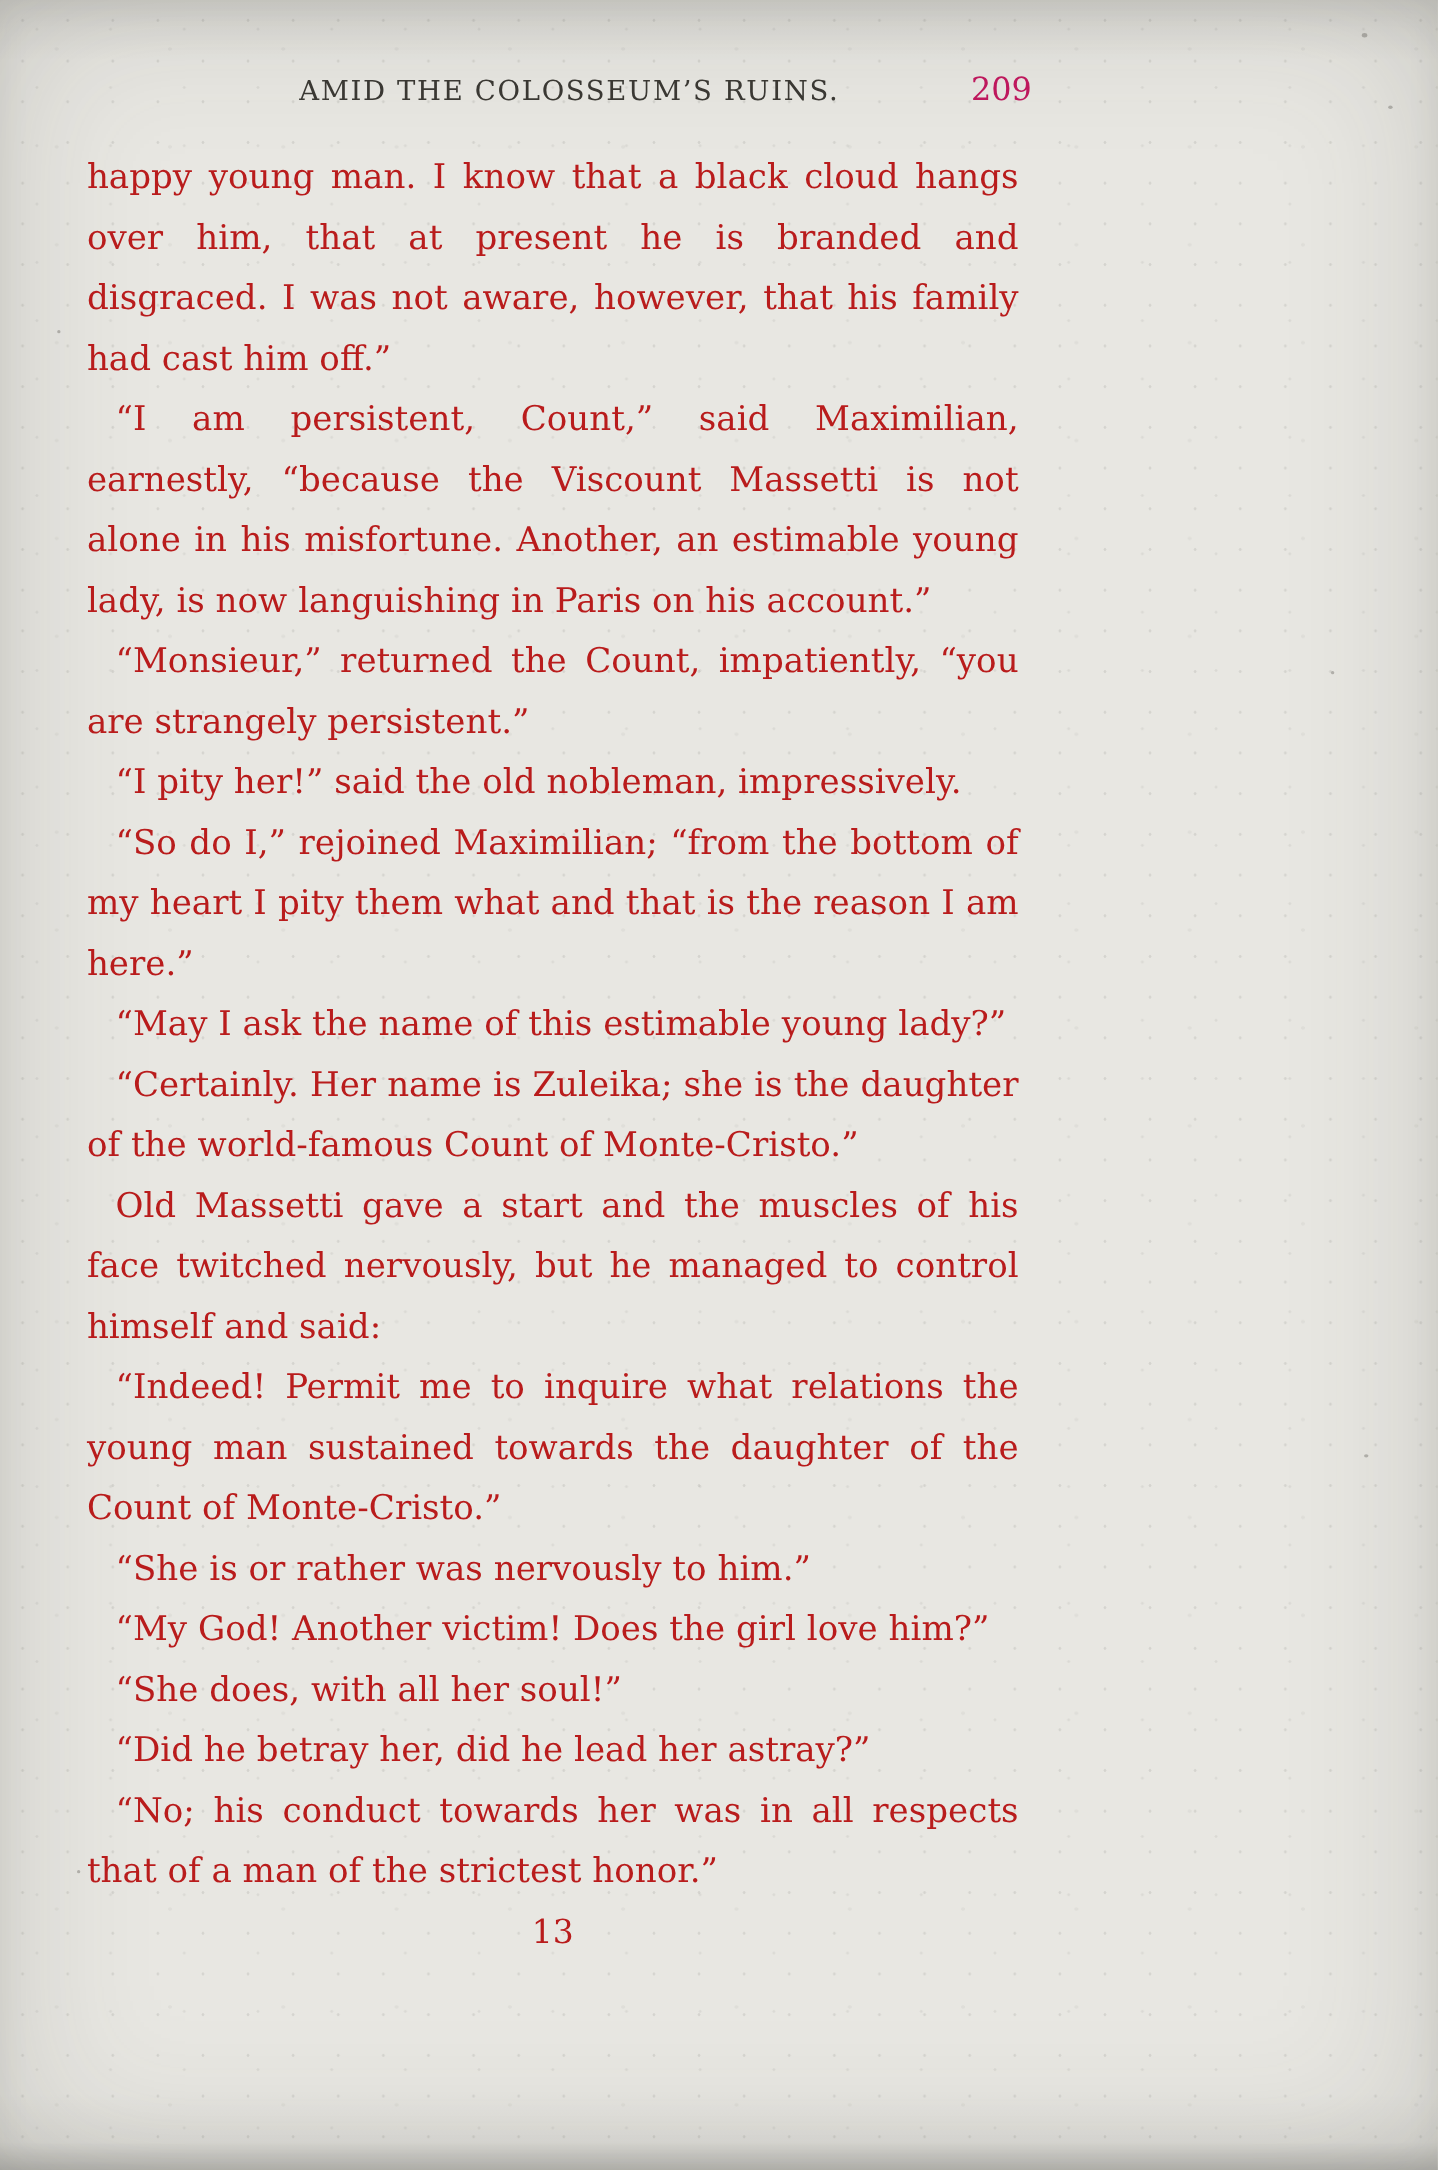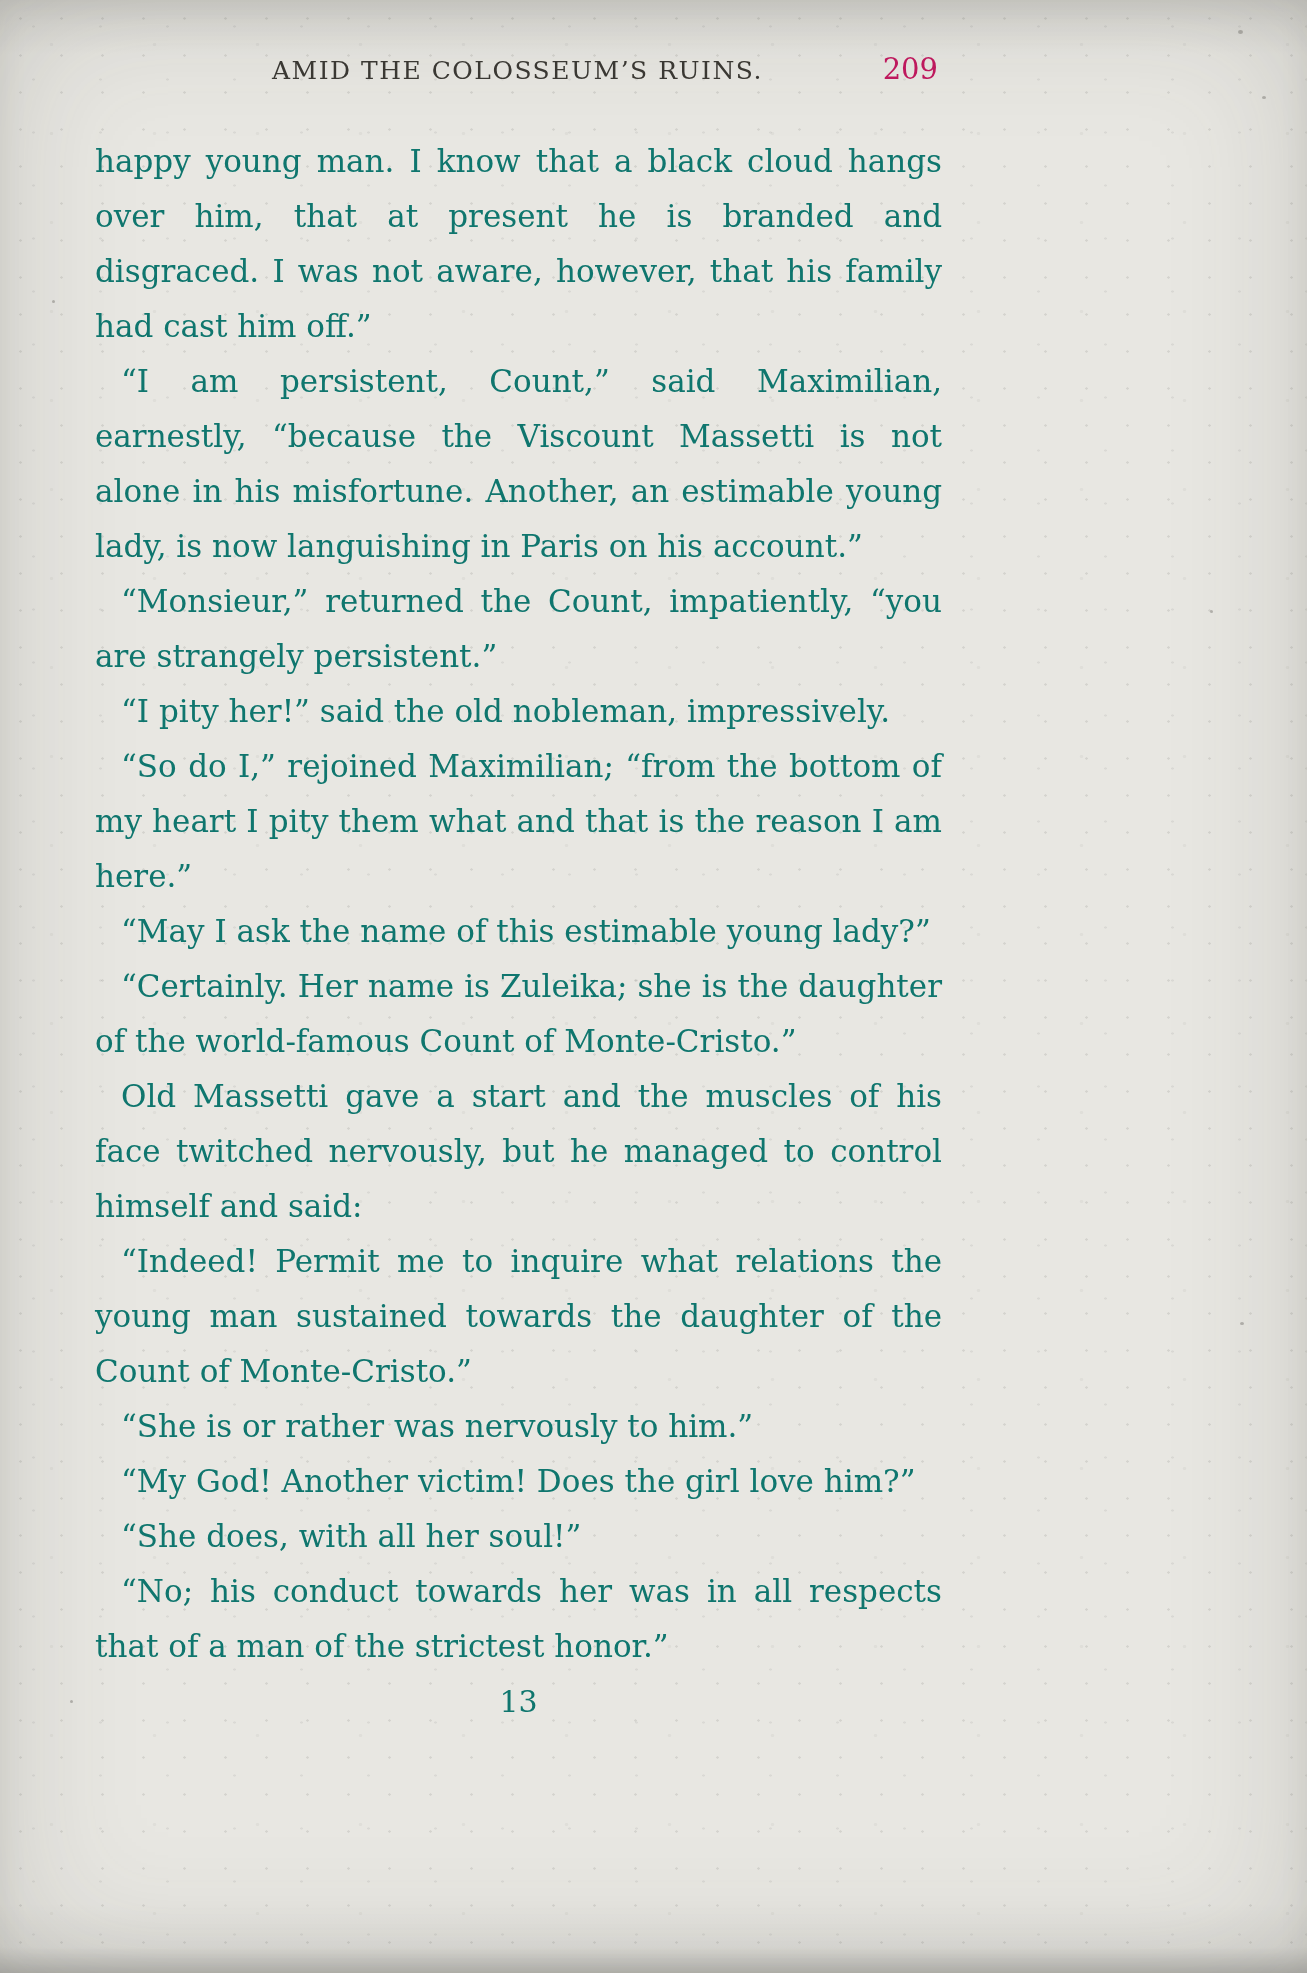--- a/index.html
+++ b/index.html
@@ -25,21 +25,21 @@
     box-shadow: inset 0 0 140px rgba(60,60,56,0.18), inset 0 0 30px rgba(60,60,56,0.08);
   }
   .speck {
     position: absolute;
     border-radius: 50%;
     background: rgba(80,78,72,0.35);
   }
   .header-row {
     position: absolute;
     left: 95px;
-    top: 56px;
+    top: 68px;
     width: 845px;
     height: 40px;
     color: #33312c;
   }
   .running-title {
     position: absolute;
     left: 0;
     right: 0;
     text-align: center;
     font-size: 25px;
@@ -48,26 +48,26 @@
   }
   .page-number {
     position: absolute;
     right: 2px;
     top: -4px;
     font-size: 29px;
     color: #be185d;
   }
   .text-block {
     position: absolute;
-    left: 95px;
+    left: 79px;
     top: 134px;
     width: 847px;
     font-size: 31px;
     line-height: 55px;
-    color: #0f766e;
+    color: #b91c1c;
     text-align: justify;
   }
   .text-block p {
     margin: 0;
     text-indent: 26px;
   }
   .text-block p.continuation {
     text-indent: 0;
   }
   .signature-mark {
@@ -100,15 +100,16 @@
   <p>“Monsieur,” returned the Count, impatiently, “you are strangely persistent.”</p>
   <p>“I pity her!” said the old nobleman, impressively.</p>
   <p>“So do I,” rejoined Maximilian; “from the bottom of my heart I pity them what and that is the reason I am here.”</p>
   <p>“May I ask the name of this estimable young lady?”</p>
   <p>“Certainly.  Her name is Zuleika; she is the daughter of the world-famous Count of Monte-Cristo.”</p>
   <p>Old Massetti gave a start and the muscles of his face twitched nervously, but he managed to control himself and said:</p>
   <p>“Indeed!  Permit me to inquire what relations the young man sustained towards the daughter of the Count of Monte-Cristo.”</p>
   <p>“She is or rather was nervously to him.”</p>
   <p>“My God!  Another victim!  Does the girl love him?”</p>
   <p>“She does, with all her soul!”</p>
+  <p>“Did he betray her, did he lead her astray?”</p>
   <p>“No; his conduct towards her was in all respects that of a man of the strictest honor.”</p>
   <p class="signature-mark">13</p>
 </div>
 
 </body></html>

